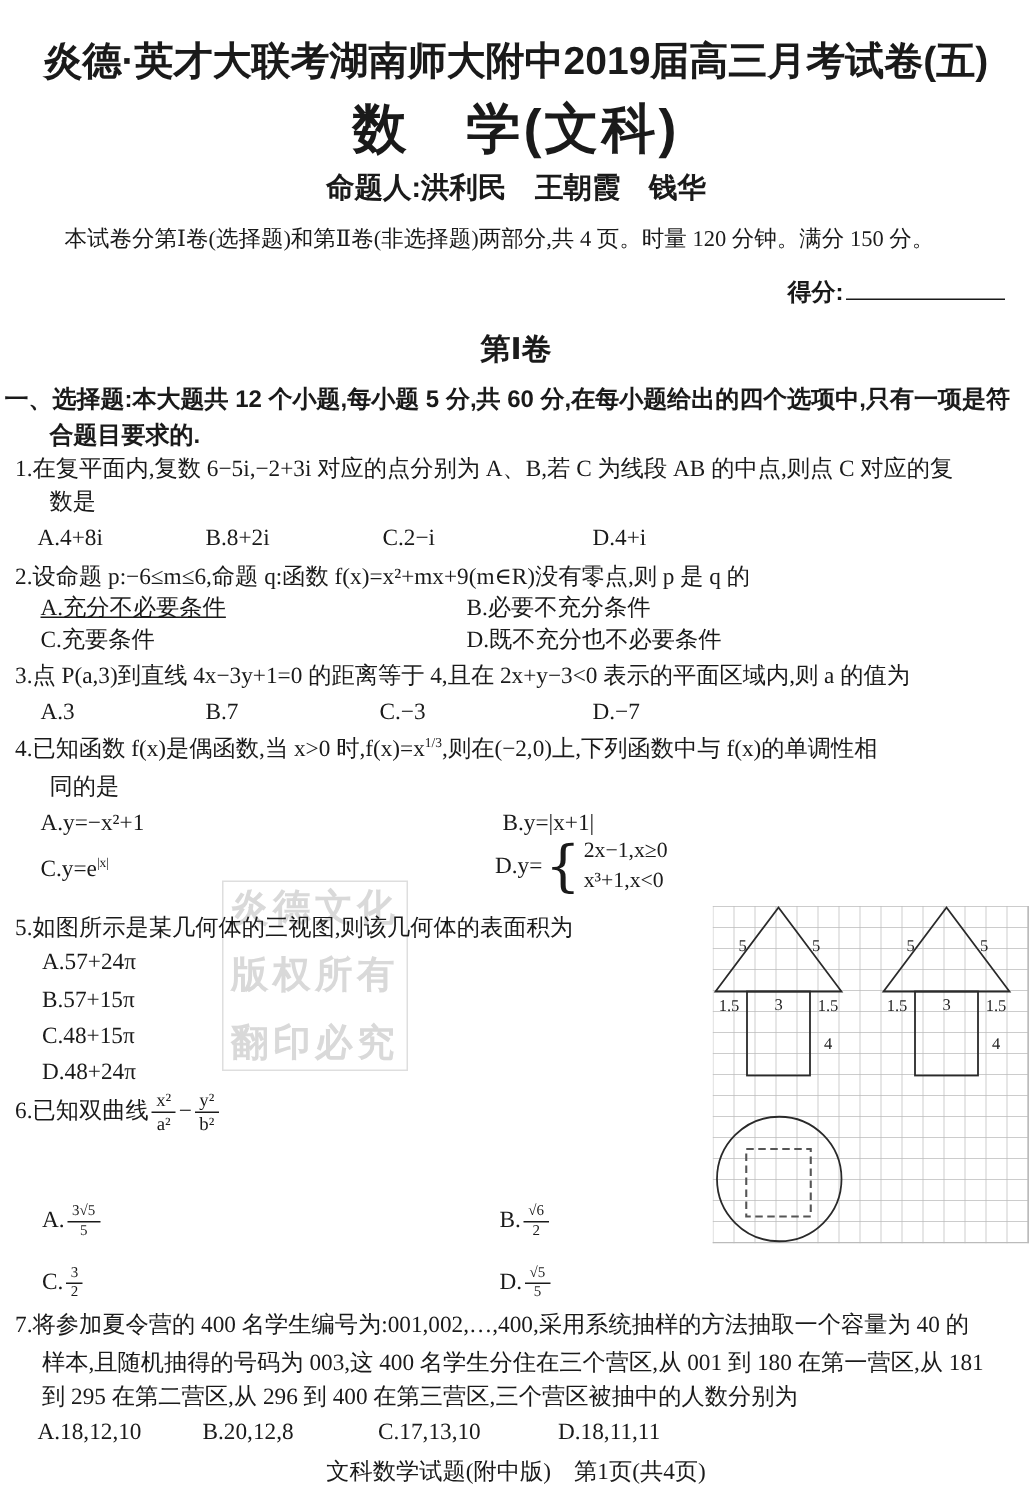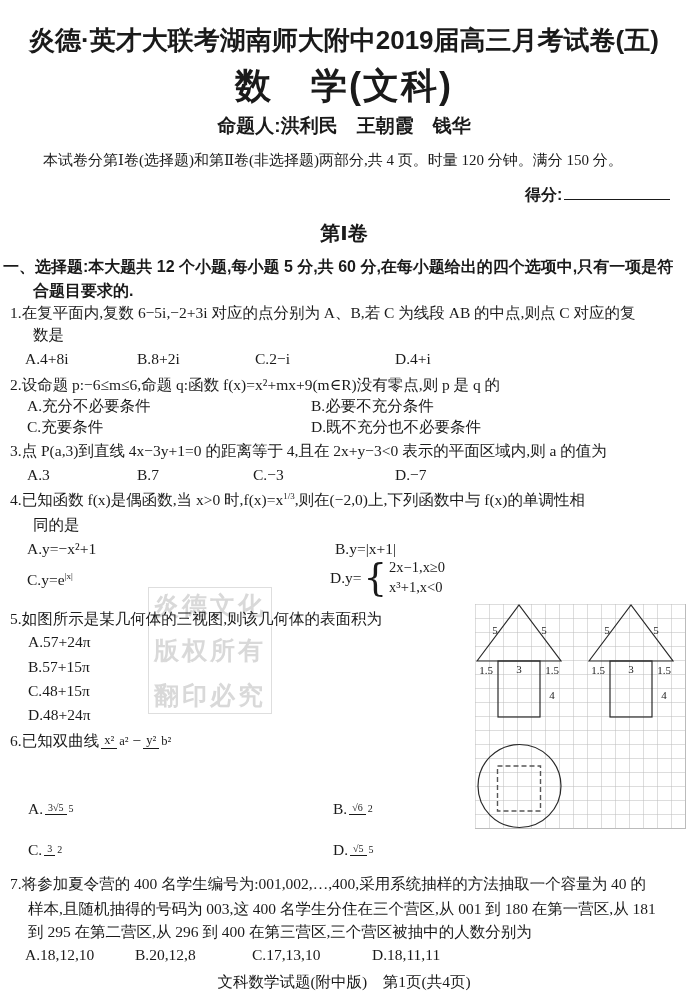--- a/index.html
+++ b/index.html
@@ -3,21 +3,21 @@
 <meta charset="utf-8">
 <style>
   html,body{margin:0;padding:0;background:#e8e8e8;}
   .page{position:relative;width:688px;height:1004px;background:#ffffff;overflow:hidden;
         font-family:"Liberation Serif","DejaVu Serif",serif;color:#1a1a1a;}
   .t{position:absolute;white-space:nowrap;line-height:1.25;font-size:15.5px;z-index:2;}
   .sans{font-family:"Liberation Sans","DejaVu Sans",sans-serif;}
   .b{font-weight:bold;}
   .ctr{left:0;right:0;text-align:center;}
   .flexline{display:flex;align-items:center;}
-  .frac{display:inline-flex;flex-direction:row;align-items:center;font-size:12.5px;
+  .frac{display:inline-flex;flex-direction:column;align-items:center;font-size:12.5px;
         line-height:1.15;margin:16px 2px;vertical-align:middle;}
   .frac .n{border-bottom:1px solid #1a1a1a;padding:0 3px;}
   .frac .d{padding:0 2px;}
   .optfrac{font-size:10px;}
   .cases{display:inline-flex;flex-direction:column;font-size:14.5px;line-height:1.35;text-align:left;}
   .brace{font-size:37px;font-weight:normal;line-height:0.9;margin:0 2px;font-family:"DejaVu Serif",serif;}
   sup{font-size:9px;line-height:0;}
   .score-blank{display:inline-block;width:106px;height:15px;border-bottom:1px solid #1a1a1a;margin-left:2px;}
   .wm{position:absolute;left:148px;top:587px;width:124px;height:127px;border:1px solid #dedede;
       z-index:1;display:flex;flex-direction:column;justify-content:space-between;
@@ -51,21 +51,21 @@
   <div class="t sans b" style="top:281px;left:33px;font-size:16px;">合题目要求的.</div>
 
   <div class="t" style="top:303px;left:10px;">1.在复平面内,复数 6−5i,−2+3i 对应的点分别为 A、B,若 C 为线段 AB 的中点,则点 C 对应的复</div>
   <div class="t" style="top:325px;left:33px;">数是</div>
   <div class="t" style="top:349px;left:25px;">A.4+8i</div>
   <div class="t" style="top:349px;left:137px;">B.8+2i</div>
   <div class="t" style="top:349px;left:255px;">C.2−i</div>
   <div class="t" style="top:349px;left:395px;">D.4+i</div>
 
   <div class="t" style="top:375px;left:10px;">2.设命题 p:−6≤m≤6,命题 q:函数 f(x)=x²+mx+9(m∈R)没有零点,则 p 是 q 的</div>
-  <div class="t" style="top:396px;left:27px;">A.充分不必要条件</div>
+  <div class="t" style="top:396px;left:27px;text-decoration:underline;">A.充分不必要条件</div>
   <div class="t" style="top:396px;left:311px;">B.必要不充分条件</div>
   <div class="t" style="top:417px;left:27px;">C.充要条件</div>
   <div class="t" style="top:417px;left:311px;">D.既不充分也不必要条件</div>
 
   <div class="t" style="top:441px;left:10px;">3.点 P(a,3)到直线 4x−3y+1=0 的距离等于 4,且在 2x+y−3&lt;0 表示的平面区域内,则 a 的值为</div>
   <div class="t" style="top:465px;left:27px;">A.3</div>
   <div class="t" style="top:465px;left:137px;">B.7</div>
   <div class="t" style="top:465px;left:253px;">C.−3</div>
   <div class="t" style="top:465px;left:395px;">D.−7</div>
 

